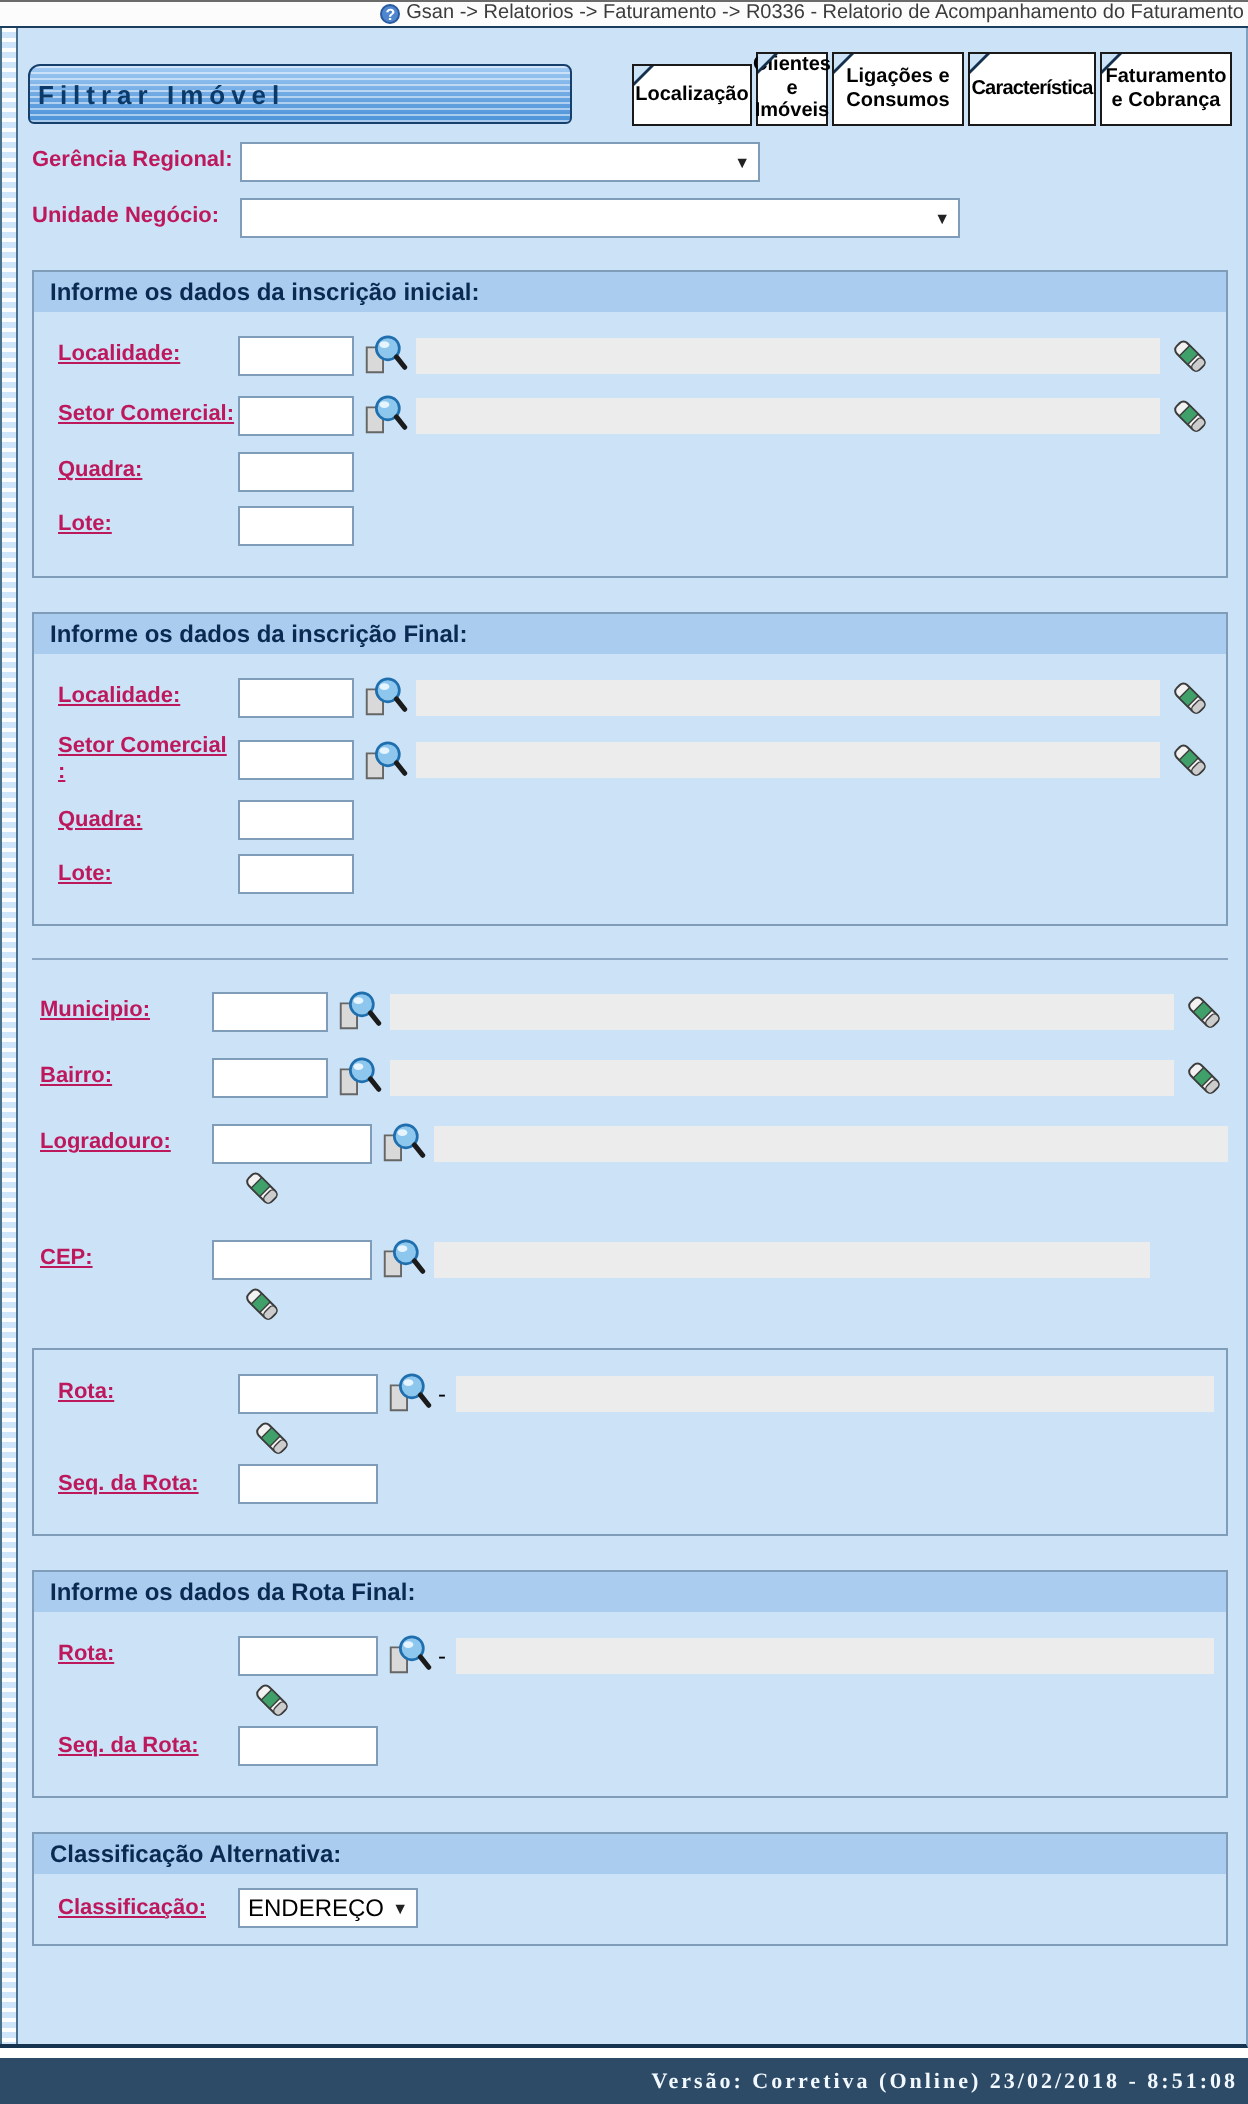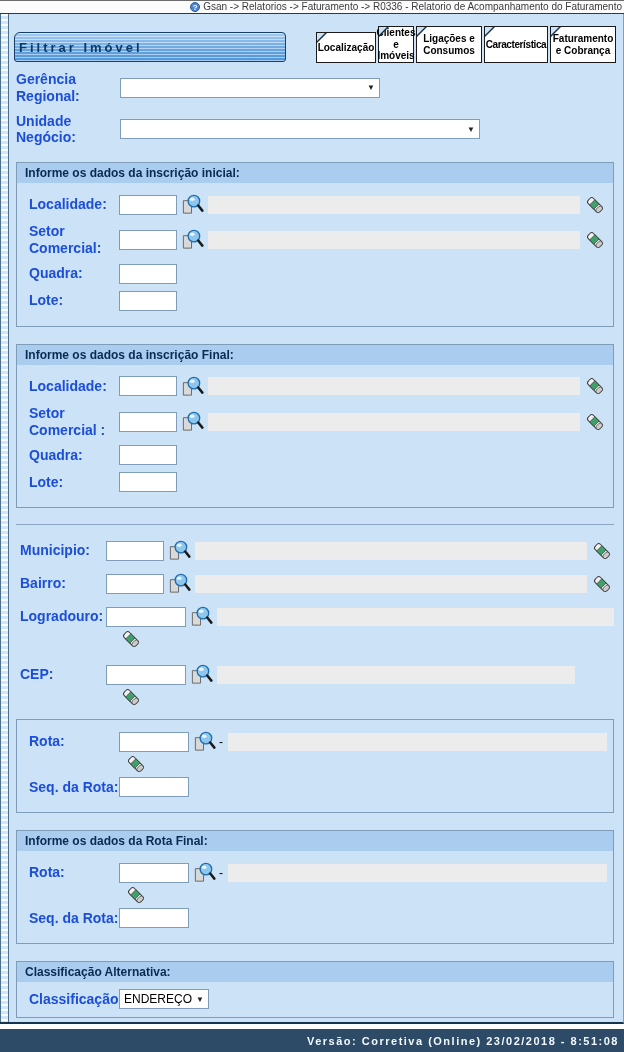--- a/index.html
+++ b/index.html
@@ -51,58 +51,58 @@
   }
   .tab::before { content:""; position:absolute; top:0; left:0; width:0; height:0;
     border-top:10px solid #14304d; border-right:10px solid transparent; }
   .tab::after  { content:""; position:absolute; top:0; left:0; width:0; height:0;
     border-top:8px solid #cbe2f7; border-right:8px solid transparent; }
   .tab.active { height:31px; }
   .tab.w1{width:60px} .tab.w2{width:36px} .tab.w3{width:66px}
   .tab.w4{width:64px; letter-spacing:-0.4px} .tab.w5{width:66px}
   
   .row { display:flex; align-items:center; }
-  .lbl { font-weight:bold; font-size:14px; color:#1d4ed8; line-height:1.2; }
+  .lbl { font-weight:bold; font-size:11px; color:#be185d; line-height:1.2; }
   .top-row { margin:8px 0 6px 2px; }
   .top-row .lbl { width:104px; }
   .sel {
     border:1px solid #7f9db9; background:#fff; height:20px;
     display:flex; align-items:center; font-size:12px; padding:0 4px; color:#000;
     cursor:pointer;
   }
   .sel .arrow { margin-left:auto; font-size:8px; color:#222; }
   .sel.gerencia { width:260px; }
   .sel.unidade  { width:360px; }
   .sel.classif  { width:90px; font-weight:normal; }
   
   .box { border:1px solid #7f9db9; margin:0 2px; background:#cbe2f7; }
   .box-h { background:#a9ccef; color:#0a2a52; font-weight:bold; font-size:12px; padding:3px 8px; }
   .box-b { padding:3px 6px 8px 6px; }
   .frow { display:flex; align-items:center; margin:7px 0; }
-  .frow .lbl { width:96px; padding-left:6px; }
+  .frow .lbl { width:96px; padding-left:6px;text-decoration:underline; }
   .inp {
     border:1px solid #7f9db9; background:#fff; height:20px; font-size:12px;
     padding:0 2px; font-family:inherit; outline:none;
   }
   .inp.sm { width:58px; } .inp.md { width:80px; } .inp.rt { width:70px; }
   .icon-btn { background:none; border:none; padding:0; margin:0 1px 0 3px; cursor:pointer; line-height:0; flex:none; }
   .ro { background:#ececec; height:18px; flex:1; margin-left:3px; }
   .ro.fixed { flex:none; width:358px; }
   .erase-r { margin-left:5px; margin-right:2px; }
   .eraser-under { margin:1px 0 3px 100px; line-height:0; }
   .dash { font-size:12px; color:#000; margin:0 2px; }
   .divider { border:none; border-top:1px solid #8aa6c2; margin:16px 2px 14px 2px; }
   
   .addr-row .lbl { width:90px; padding-left:4px; }
   .addr-row { margin:10px 2px; }
   
   .footer {
     position:absolute; bottom:0; left:0; width:624px; height:23px; background:#2d4b66;
     color:#f2f8ff; font-weight:bold; font-size:11px; letter-spacing:1.5px;
-    display:flex; align-items:center; justify-content:flex-end; padding-right:5px;
+    display:flex; align-items:center; justify-content:flex-end; padding-right:5px;font-family:Liberation Serif, serif;
   }
   .defs { position:absolute; width:0; height:0; overflow:hidden; }
 </style>
 </head>
 <body>
 
 <svg class="defs" xmlns="http://www.w3.org/2000/svg">
   <defs>
     <g id="ic-mag">
       <path d="M3 8 h6 l2.5 2.5 V21 H3 Z" fill="#d9d9d9" stroke="#666" stroke-width="1"></path>

